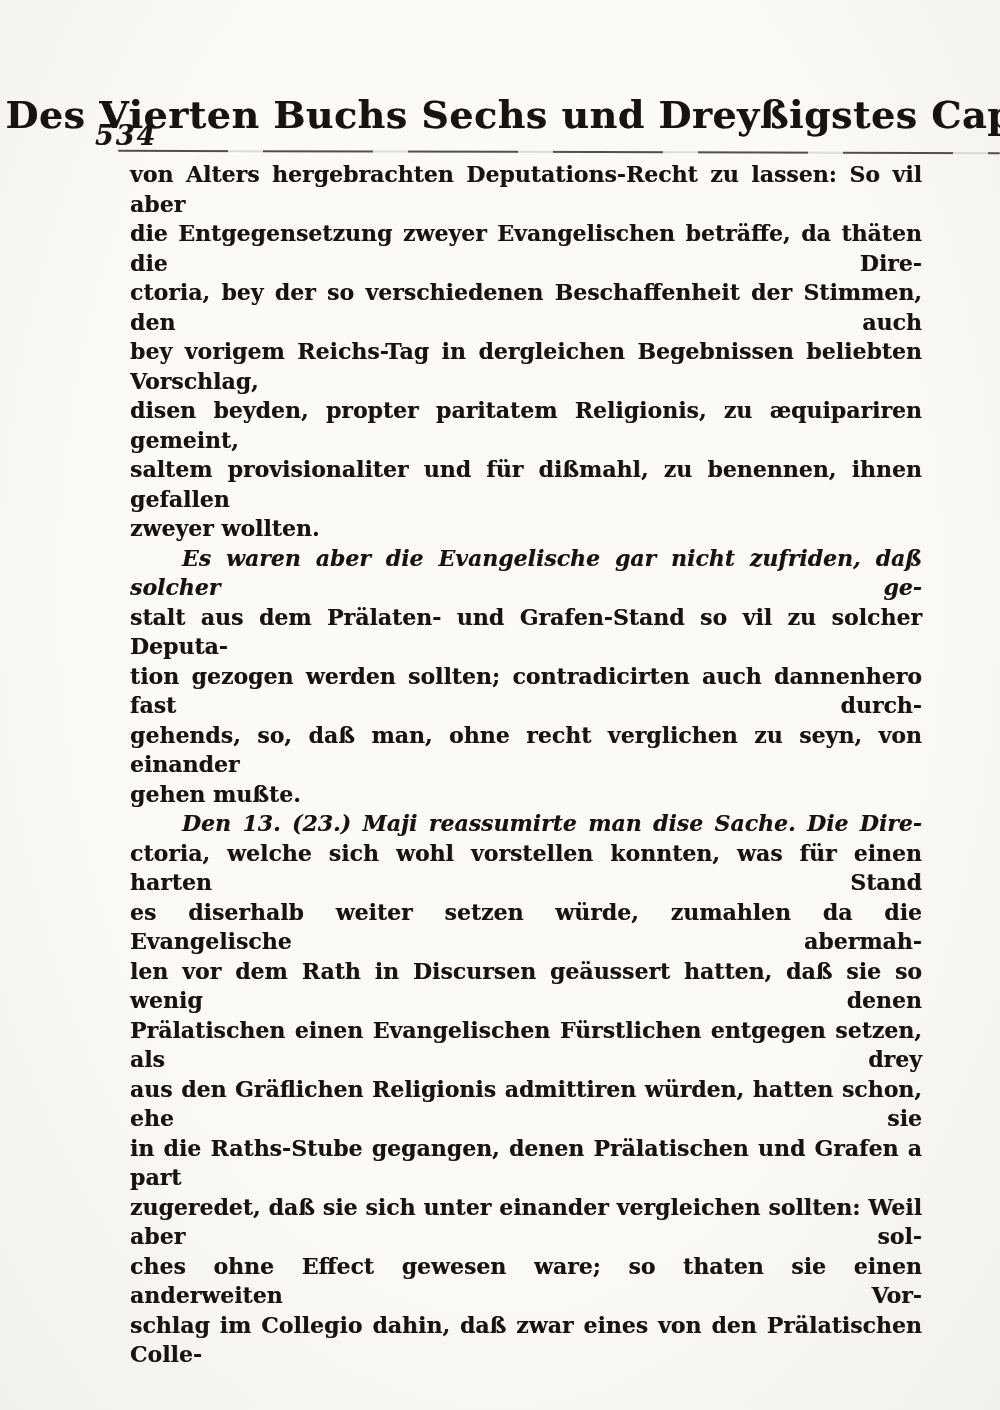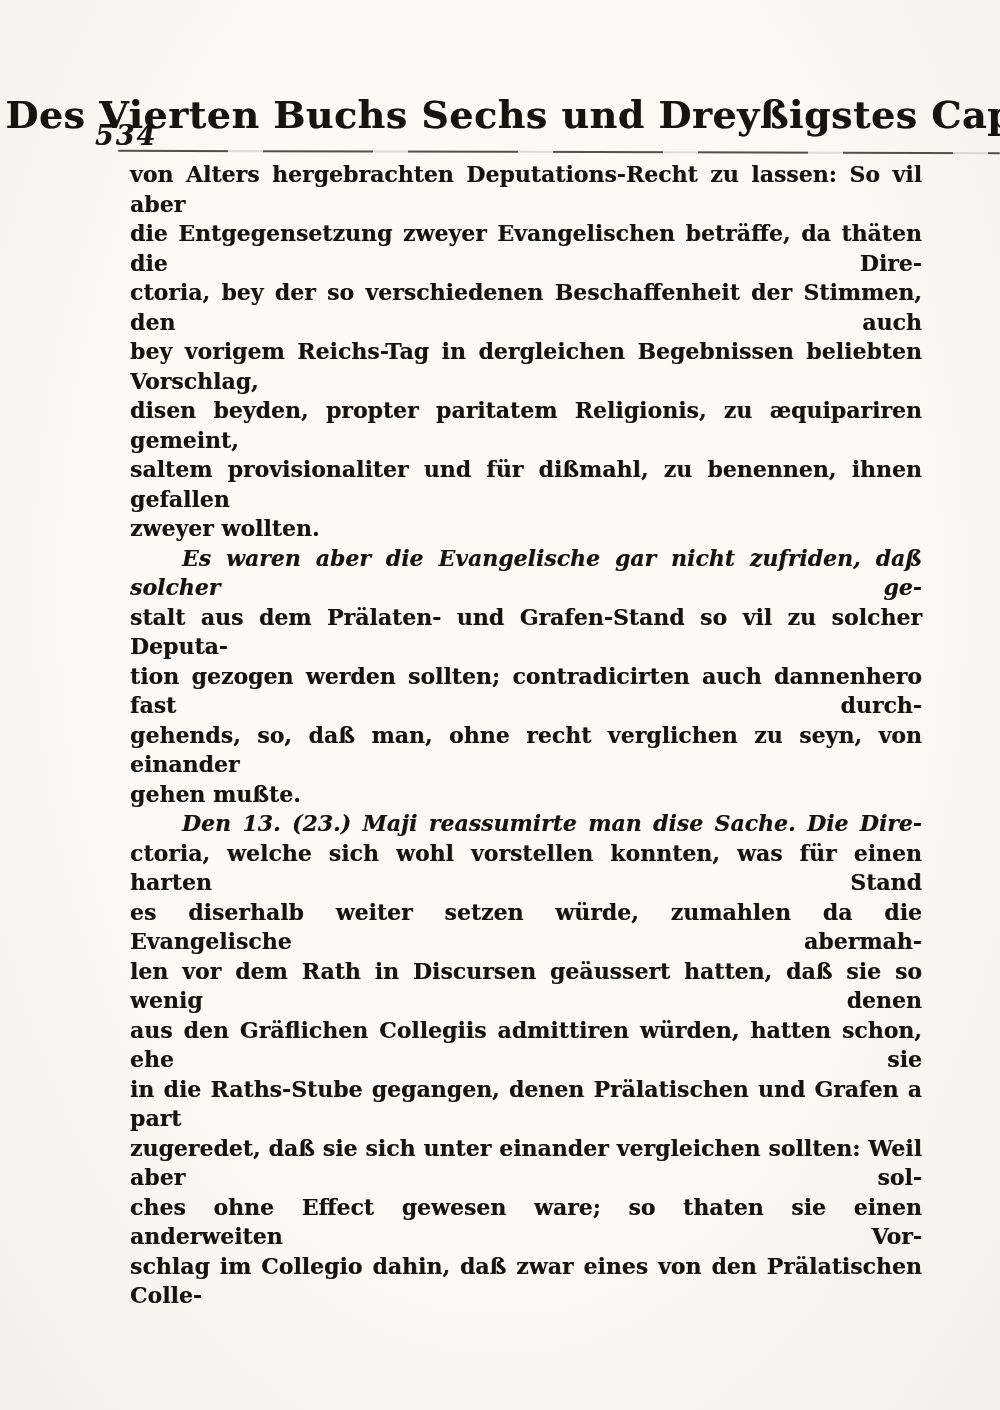--- a/index.html
+++ b/index.html
@@ -85,21 +85,22 @@
           <div class="line j">stalt aus dem Prälaten- und Grafen-Stand so vil zu solcher Deputa-</div>
           <div class="line j">tion gezogen werden sollten; contradicirten auch dannenhero fast durch-</div>
           <div class="line j">gehends, so, daß man, ohne recht verglichen zu seyn, von einander</div>
           <div class="line">gehen mußte.</div>
         </div>
         <div class="para">
           <div class="line j indent">Den 13. (23.) Maji reassumirte man dise Sache.  Die Dire-</div>
           <div class="line j">ctoria, welche sich wohl vorstellen konnten, was für einen harten Stand</div>
           <div class="line j">es diserhalb weiter setzen würde, zumahlen da die Evangelische abermah-</div>
           <div class="line j">len vor dem Rath in Discursen geäussert hatten, daß sie so wenig denen</div>
-          <div class="line j">aus den Gräflichen Collegiis admittiren würden, hatten schon, ehe sie</div>
+          <div class="line j">Prälatischen einen Evangelischen Fürstlichen entgegen setzen, als drey</div>
+          <div class="line j">aus den Gräflichen Religionis admittiren würden, hatten schon, ehe sie</div>
           <div class="line j">in die Raths-Stube gegangen, denen Prälatischen und Grafen a part</div>
           <div class="line j">zugeredet, daß sie sich unter einander vergleichen sollten: Weil aber sol-</div>
           <div class="line j">ches ohne Effect gewesen ware; so thaten sie einen anderweiten Vor-</div>
           <div class="line j">schlag im Collegio dahin, daß zwar eines von den Prälatischen Colle-</div>
         </div>
       </div>
 
   </div>
 </div>
 

